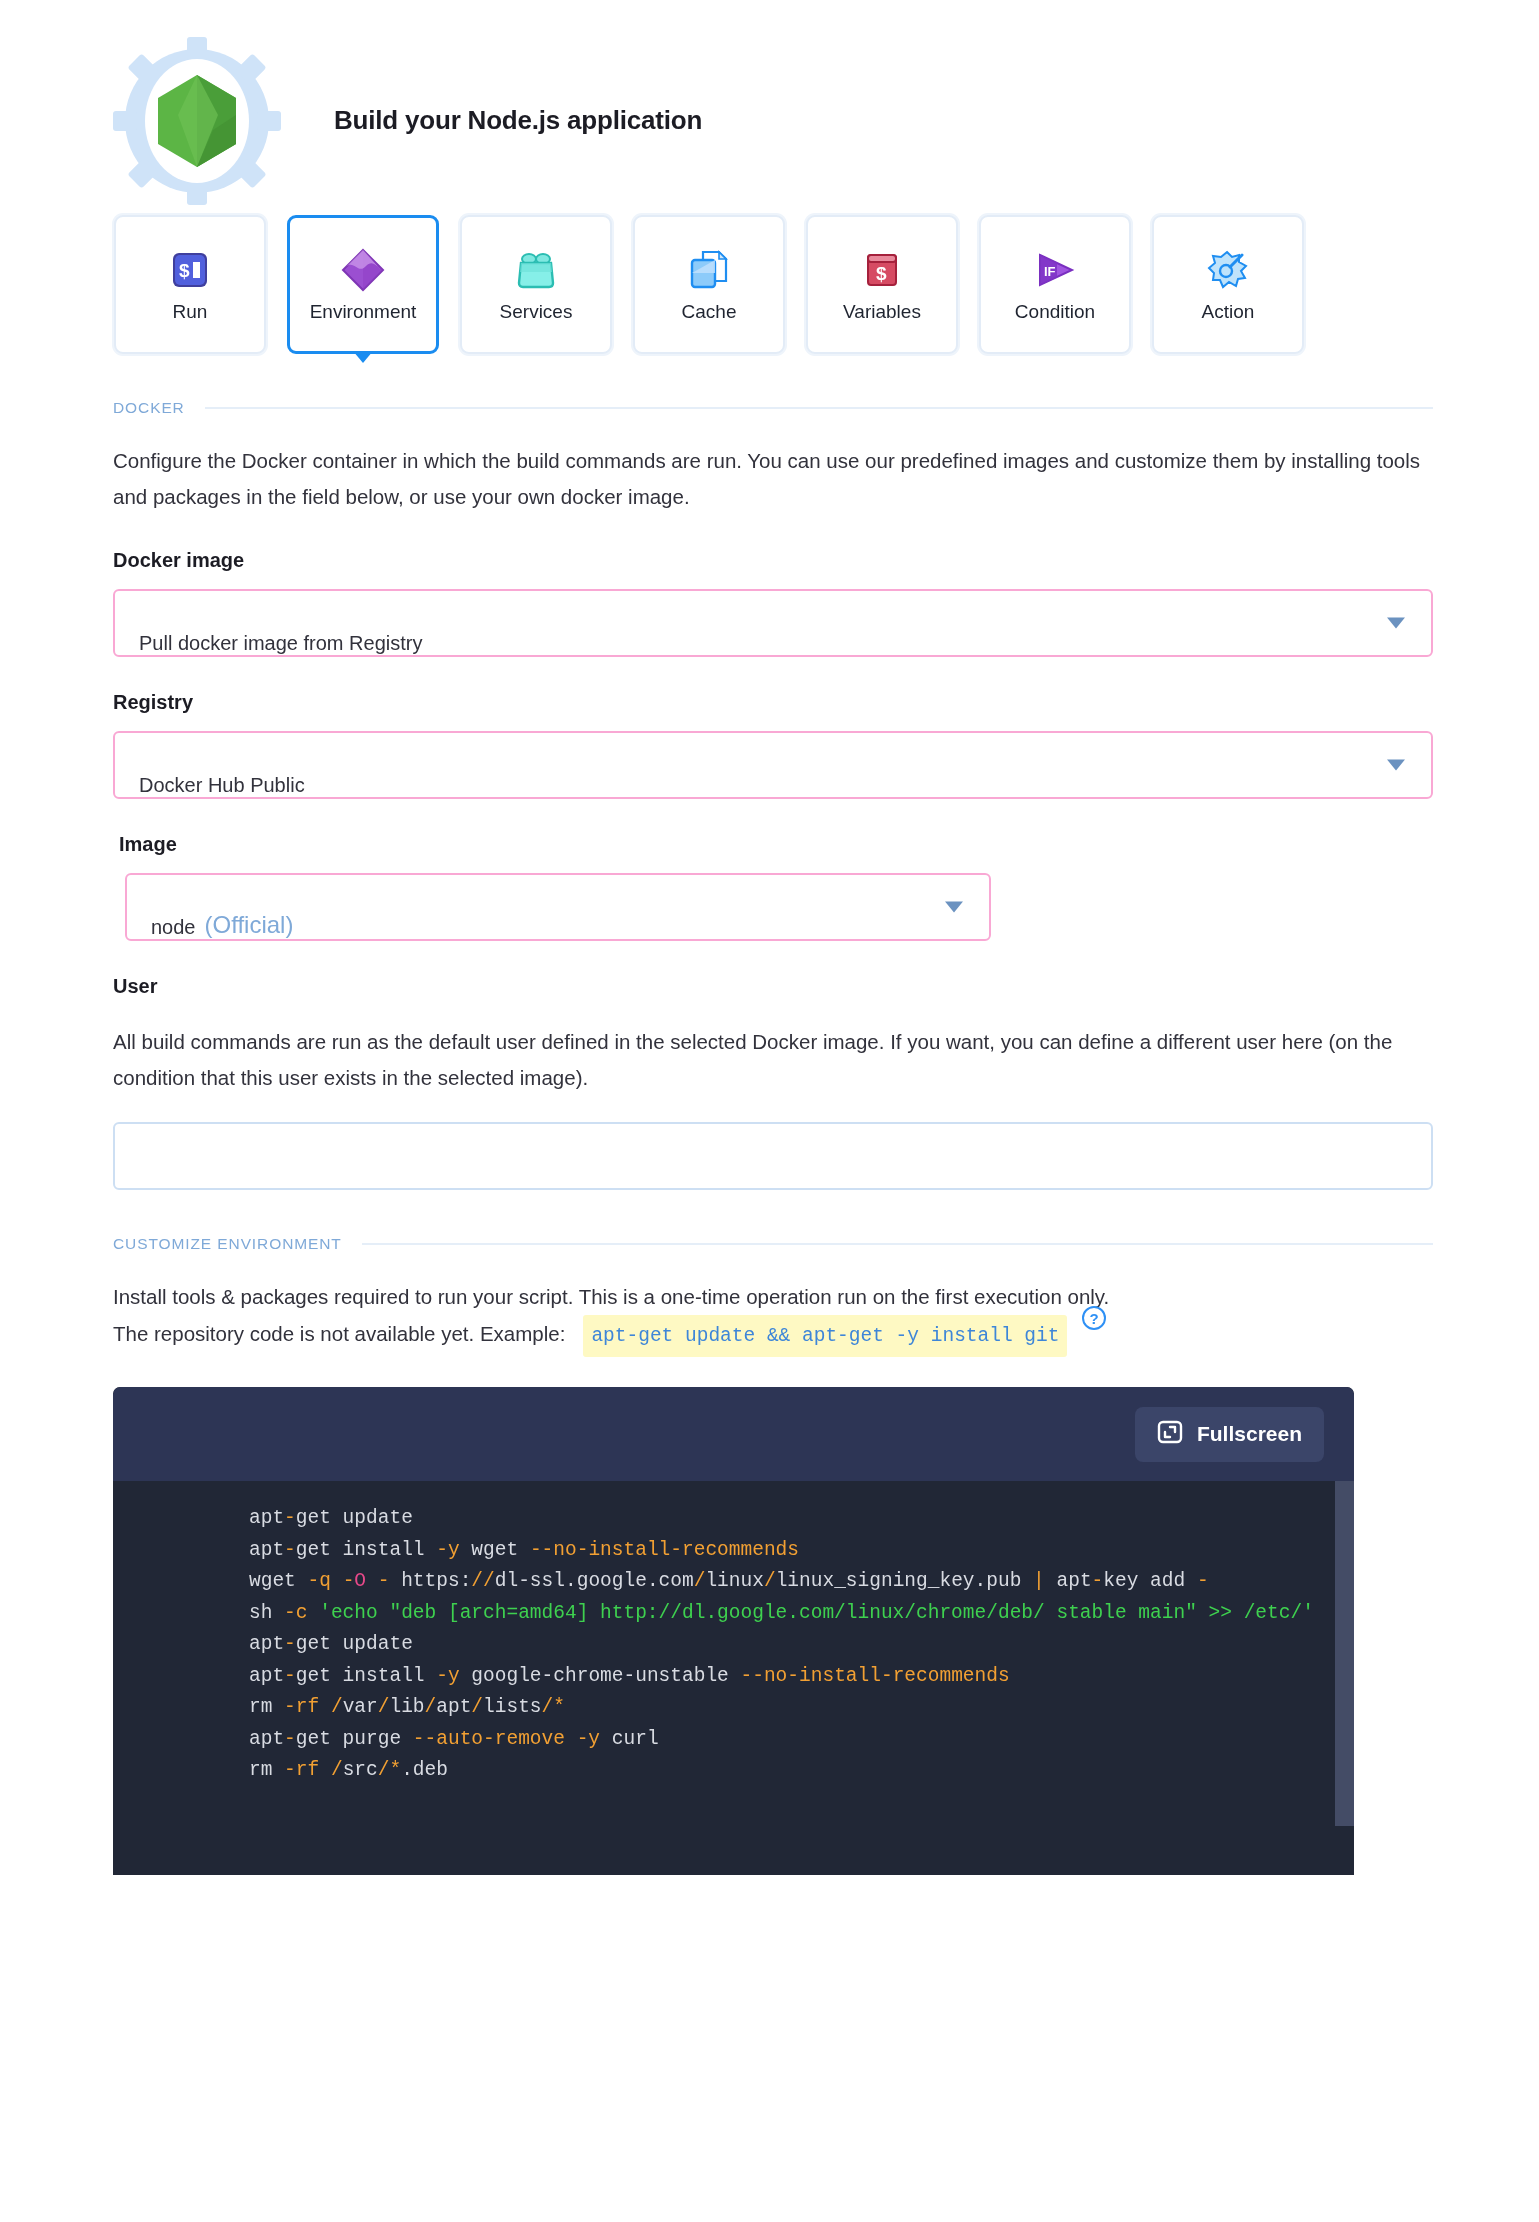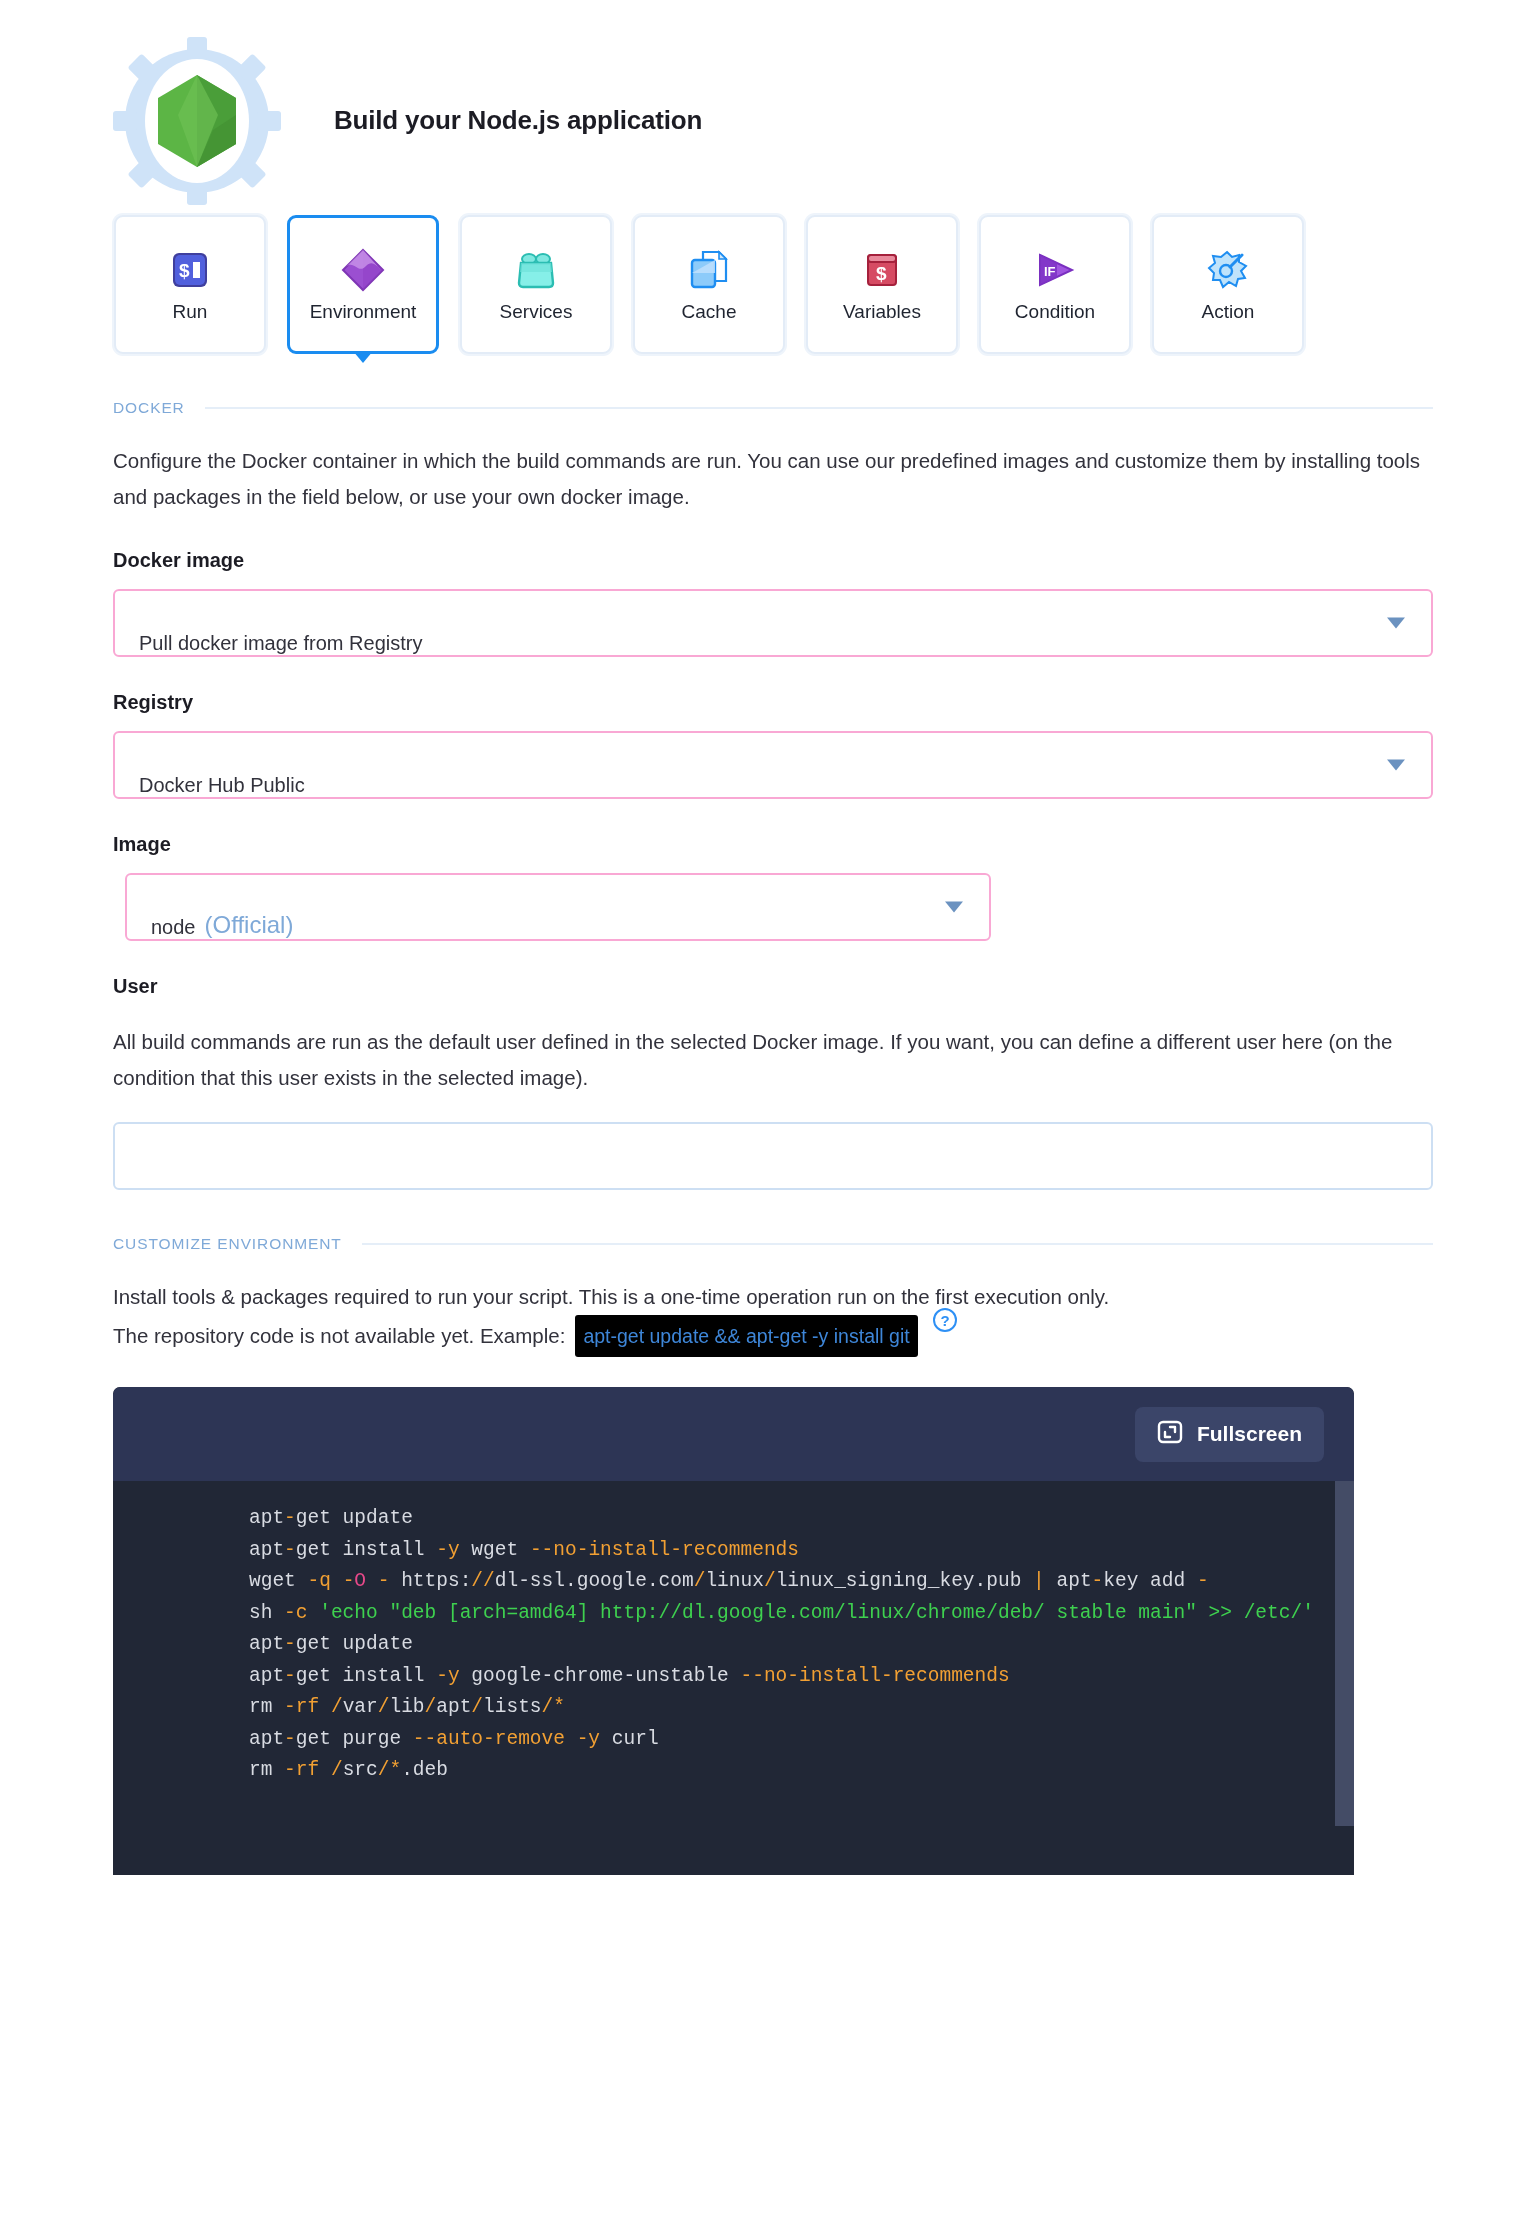--- a/index.html
+++ b/index.html
@@ -115,21 +115,21 @@
     transform: translateY(-50%);
     width: 0; height: 0;
     border-left: 9px solid transparent;
     border-right: 9px solid transparent;
     border-top: 11px solid #6b92c0;
   }
 
   .row2 { display: flex; margin-left: 113px; gap: 37px; }
   .col-img { width: 866px; }
   .col-ver { width: 417px; }
-  .row2 .field-label { margin-left: 0; }
+  .row2 .field-label { margin-left: 6px; }
   .row2 .input-box { margin-left: 12px; width: 100%; }
 
   .official { color: #7fa9d8; margin-left: 9px; font-size: 24px;}
 
   .plain-input {
     margin: 26px 0 0 113px;
     width: 1320px; height: 68px;
     border: 2px solid #cddff3;
     border-radius: 6px;
     background: #fff;
@@ -139,23 +139,23 @@
     outline: none;
   }
 
   .example-line {
     margin: 0 0 0 113px;
     width: 1340px;
     font-size: 20.5px; line-height: 36px; color: #32323c;
     display: flex; align-items: baseline; flex-wrap: wrap;
   }
   .code-chip {
-    background: #000000; color: #3e86d8;
-    font-family: Liberation Sans, sans-serif;
-    font-size: 19.5px; padding: 3px 8px; margin-left: 10px;
+    background: #fef9c3; color: #3e86d8;
+    font-family: Liberation Mono, monospace;
+    font-size: 19.5px; padding: 3px 8px; margin-left: 18px;
     border-radius: 3px; white-space: pre;
   }
   .help-ico { margin-left: 14px; position: relative; top: -10px; }
 
   
   .editor {
     margin: 30px 0 0 113px;
     width: 1241px; height: 488px;
     background: #212736;
     border-radius: 7px 7px 0 0;

